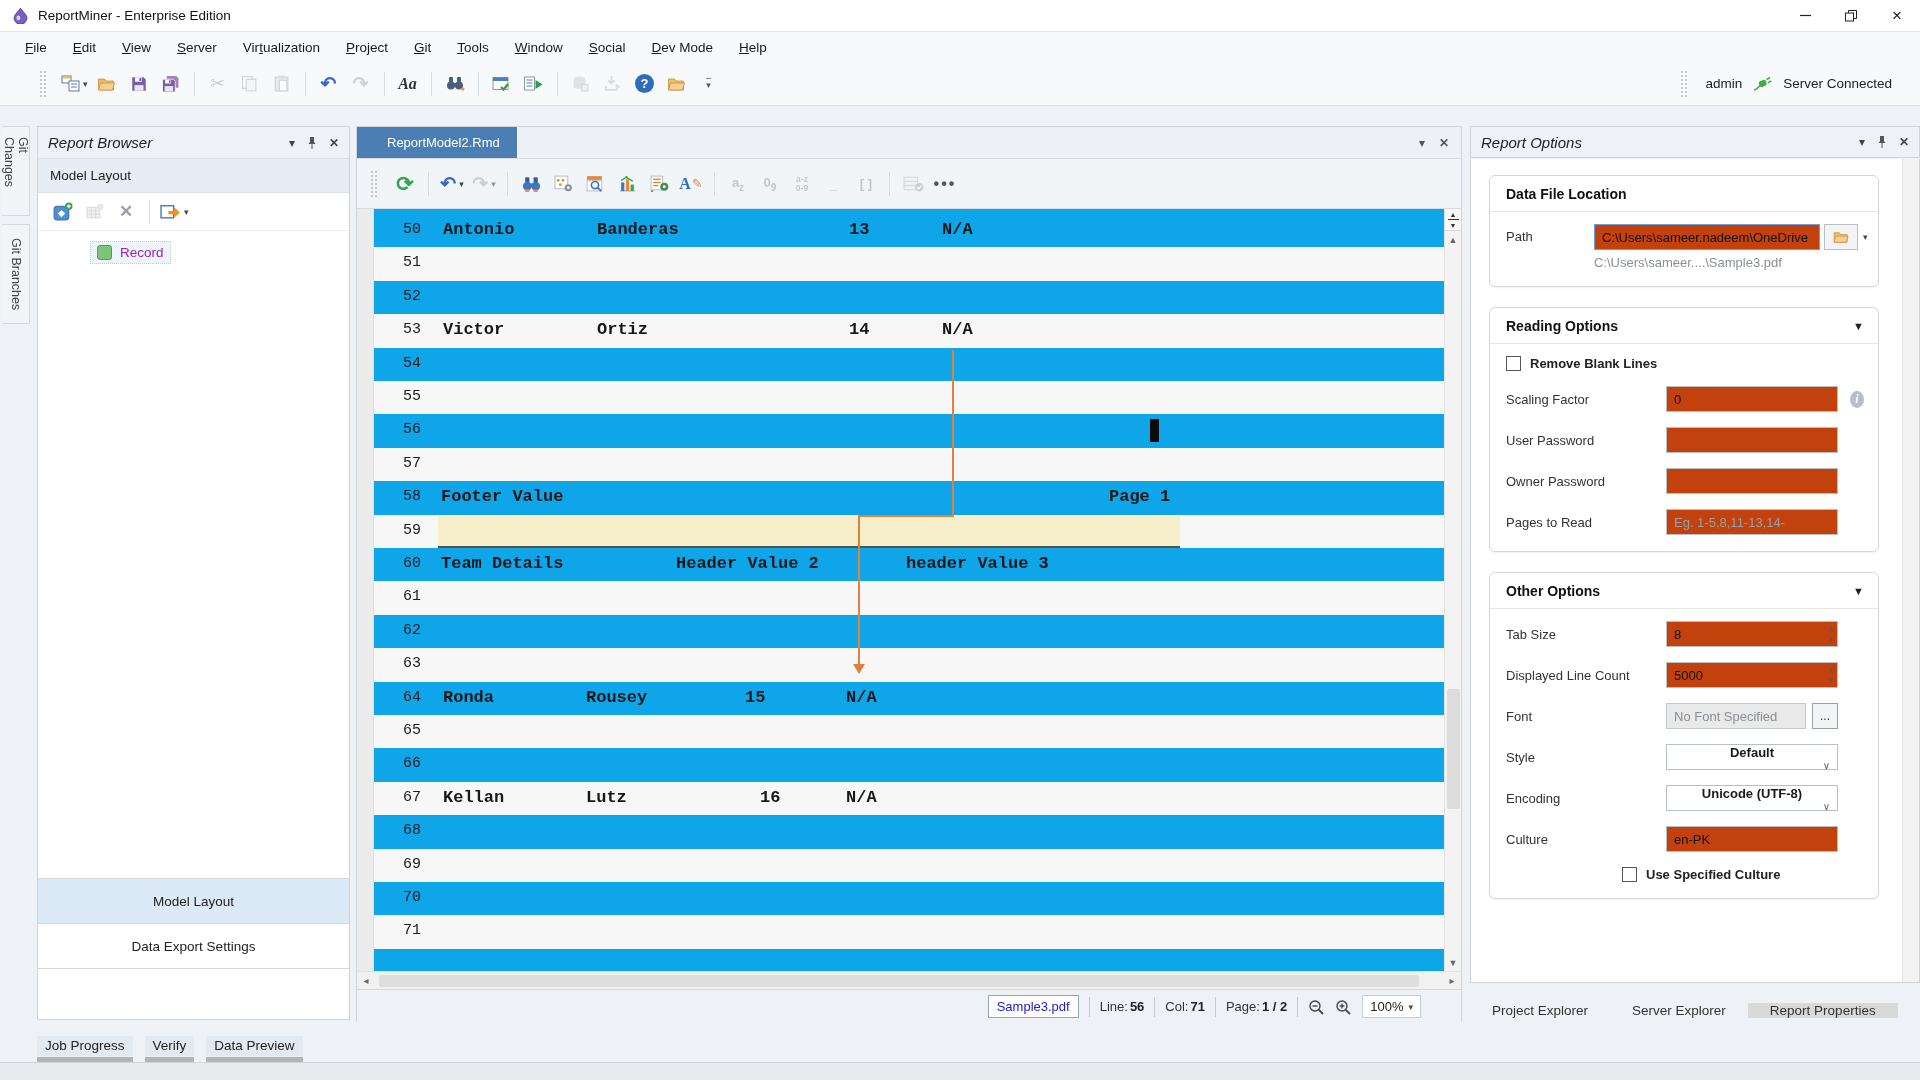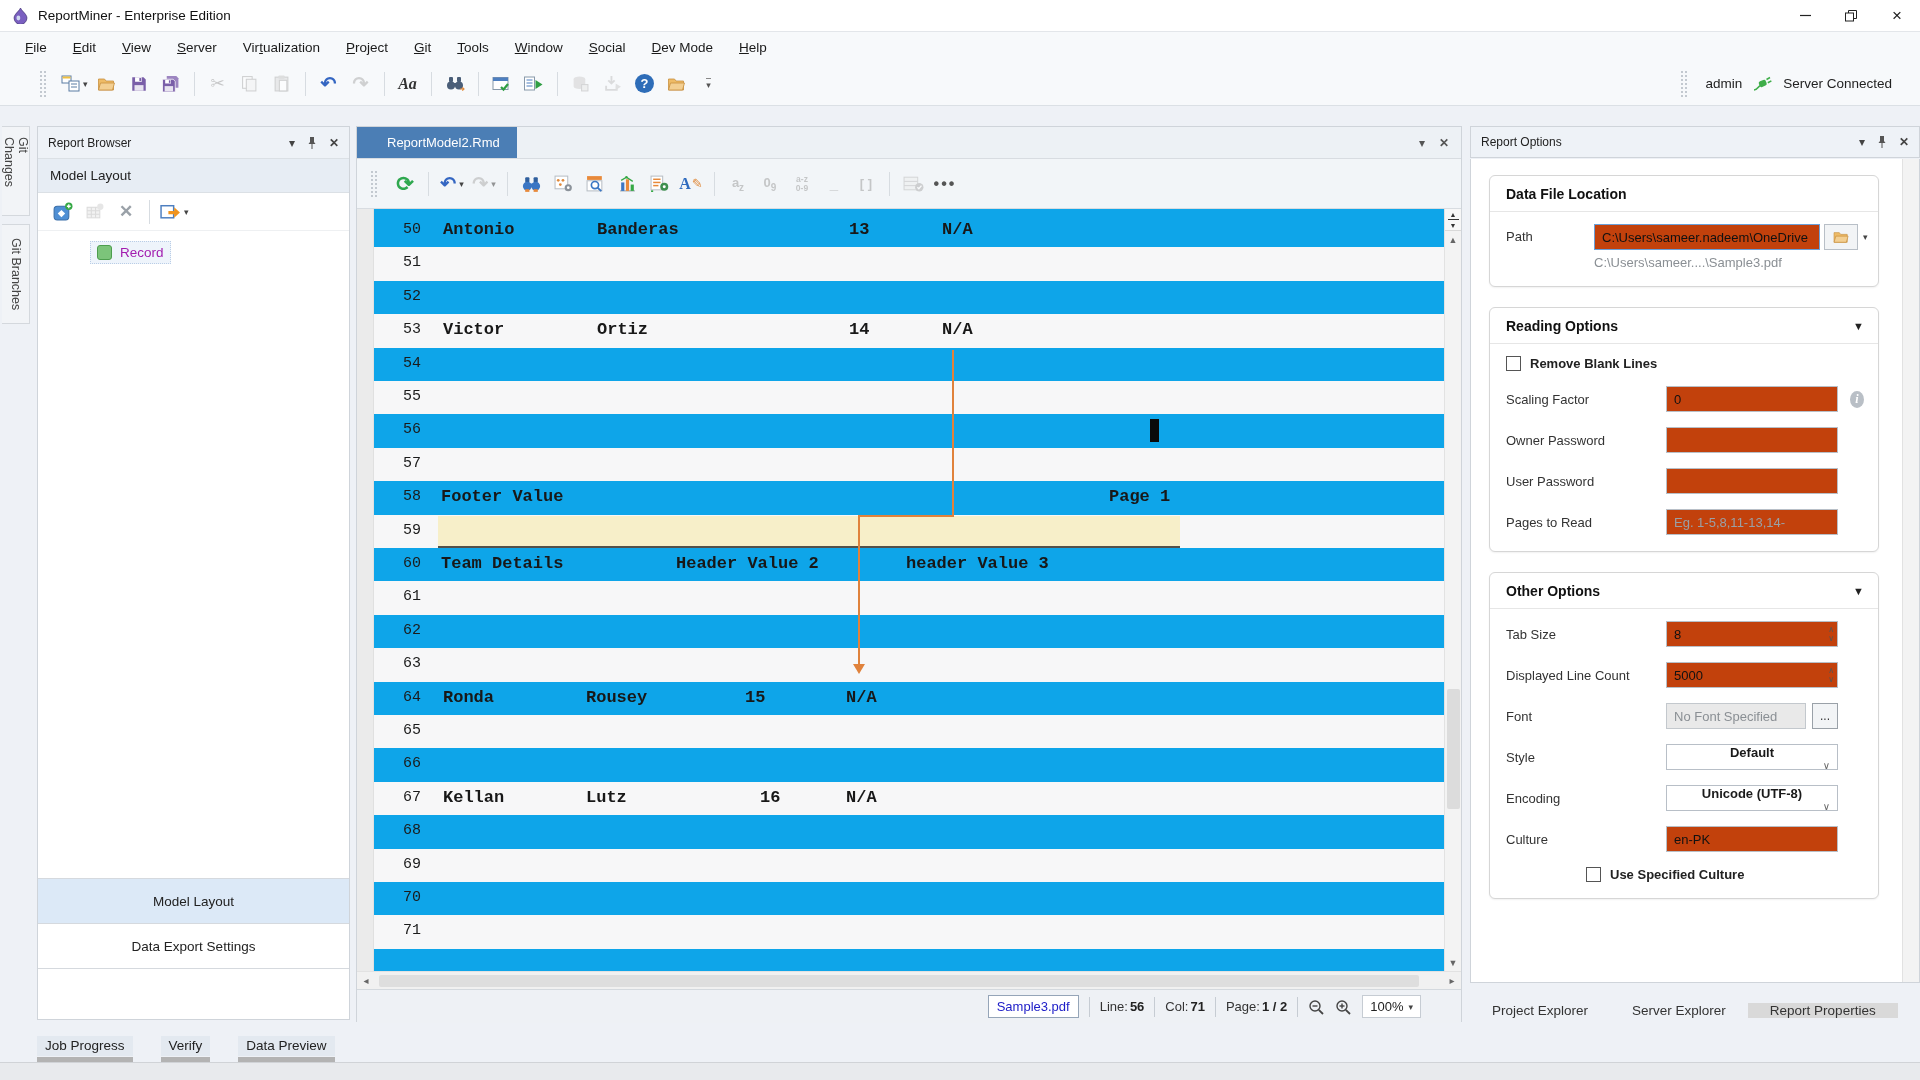--- a/index.html
+++ b/index.html
@@ -37,21 +37,21 @@
   .g-ico sub { font-size:10px; }
   .g-ico.two { font-size:8.5px; line-height:1.05; text-align:center; display:block; font-weight:700;}
 
   
   .side-strip { position:absolute; left:0; top:106px; width:34px; bottom:0; background:#eef1f6; }
   .vtab { position:absolute; left:2px; width:28px; background:#f2f4f7; border:1px solid #d4d8dd; border-left:none; color:#444; font-size:12.5px; writing-mode:vertical-rl; display:flex; align-items:center; justify-content:center; padding:10px 0; }
 
   
   .panel { position:absolute; background:#fff; border:1px solid #cfd4da; }
   .panel-head { height:32px; display:flex; align-items:center; padding:0 10px; background:#eef2f7; border-bottom:1px solid #dbe0e5; }
-  .panel-head .p-title { font-size:12px; color:#222; }
+  .panel-head .p-title { font-size:15px; color:#222;font-style:italic; }
   .panel-head .p-icos { margin-left:auto; display:flex; align-items:center; gap:12px; color:#444; }
   .panel-head .p-icos span { font-size:12px; }
 
   
   #report-browser { left:37px; top:126px; width:313px; height:894px; }
   .rb-section { height:34px; background:#e7edf4; border-bottom:1px solid #dbe0e5; display:flex; align-items:center; padding-left:12px; font-size:13.5px; color:#222; }
   .rb-toolbar { height:38px; display:flex; align-items:center; padding-left:8px; border-bottom:1px solid #eef0f2; }
   .tree { padding-top:10px; }
   .tree-item { display:flex; align-items:center; gap:8px; margin-left:52px; padding:3px 6px; width:max-content; background:#eef4fb; border:1px dotted #b9cde6; }
   .rec-sq { width:15px; height:15px; border-radius:3px; background:#7cc47a; border:1.5px solid #4e9e4e; }
@@ -123,21 +123,21 @@
   .browse-btn { width:34px; height:26px; border:1px solid #b8bfc7; background:#f2f4f6; display:flex; align-items:center; justify-content:center; margin-left:4px; }
   .path-sub { font-size:13px; color:#8a8f94; margin-top:5px; }
   .ellipsis-btn { width:26px; height:26px; border:1px solid #9aa1a8; background:#f2f4f6; font-size:12px; color:#333; display:flex; align-items:center; justify-content:center; margin-left:6px; }
 
   
   .ro-tabs { position:absolute; left:1470px; top:985px; width:450px; height:50px; display:flex; align-items:center; background:#eef1f6; }
   .ro-tab { display:flex; align-items:center; justify-content:center; font-size:13.5px; color:#333; padding:0 22px; }
   .ro-tab.active { background:#d9d9d9; }
 
   
-  .bl-tabs { position:absolute; left:37px; top:1036px; display:flex; gap:28px; }
+  .bl-tabs { position:absolute; left:37px; top:1036px; display:flex; gap:12px; }
   .bl-tab { display:flex; flex-direction:column; }
   .bl-tab .bl-label { background:#e3e9f0; color:#222; font-size:13.5px; padding:2px 8px 3px; }
   .bl-tab .bl-bar { height:9px; background:#b3b3b3; margin-top:1px; }
 
   .bottom-strip { position:absolute; left:0; top:1062px; width:1920px; height:18px; background:#e8eaed; border-top:1px solid #d0d3d7; }
 
   svg { display:block; }
 </style>
 </head>
 <body>
@@ -691,25 +691,25 @@
           <div class="f-row cb-row">
             <span class="cb"></span>
             <span style="font-weight:600;color:#222;">Remove Blank Lines</span>
           </div>
           <div class="f-row">
             <span class="f-label">Scaling Factor</span>
             <input class="f-input" value="0" style="">
             <span class="info-i">i</span>
           </div>
           <div class="f-row">
+            <span class="f-label">User Password</span>
+            <input class="f-input" style="">
+          </div>
+          <div class="f-row">
             <span class="f-label">Owner Password</span>
-            <input class="f-input" style="">
-          </div>
-          <div class="f-row">
-            <span class="f-label">User Password</span>
             <input class="f-input" style="">
           </div>
           <div class="f-row">
             <span class="f-label">Pages to Read</span>
             <input class="f-input" placeholder="Eg. 1-5,8,11-13,14-" style="">
           </div>
         </div>
       </div>
 
       <div class="card">
@@ -748,21 +748,21 @@
             <span class="f-label">Encoding</span>
             <span class="sel">
                 <span style="font-weight:600;">Unicode (UTF-8)</span>
                 <span class="sel-caret">∨</span>
               </span>
           </div>
           <div class="f-row">
             <span class="f-label">Culture</span>
             <input class="f-input" value="en-PK" style="">
           </div>
-          <div class="f-row" style="margin-left:80px;align-items:flex-end;">
+          <div class="f-row" style="margin-left:116px;align-items:flex-end;">
             <span class="cb-row">
                 <span class="cb"></span>
                 <span style="font-weight:600;color:#222;">Use Specified Culture</span>
               </span>
           </div>
         </div>
       </div>
       <div class="ro-scroll"></div>
     </div>
   </div>

